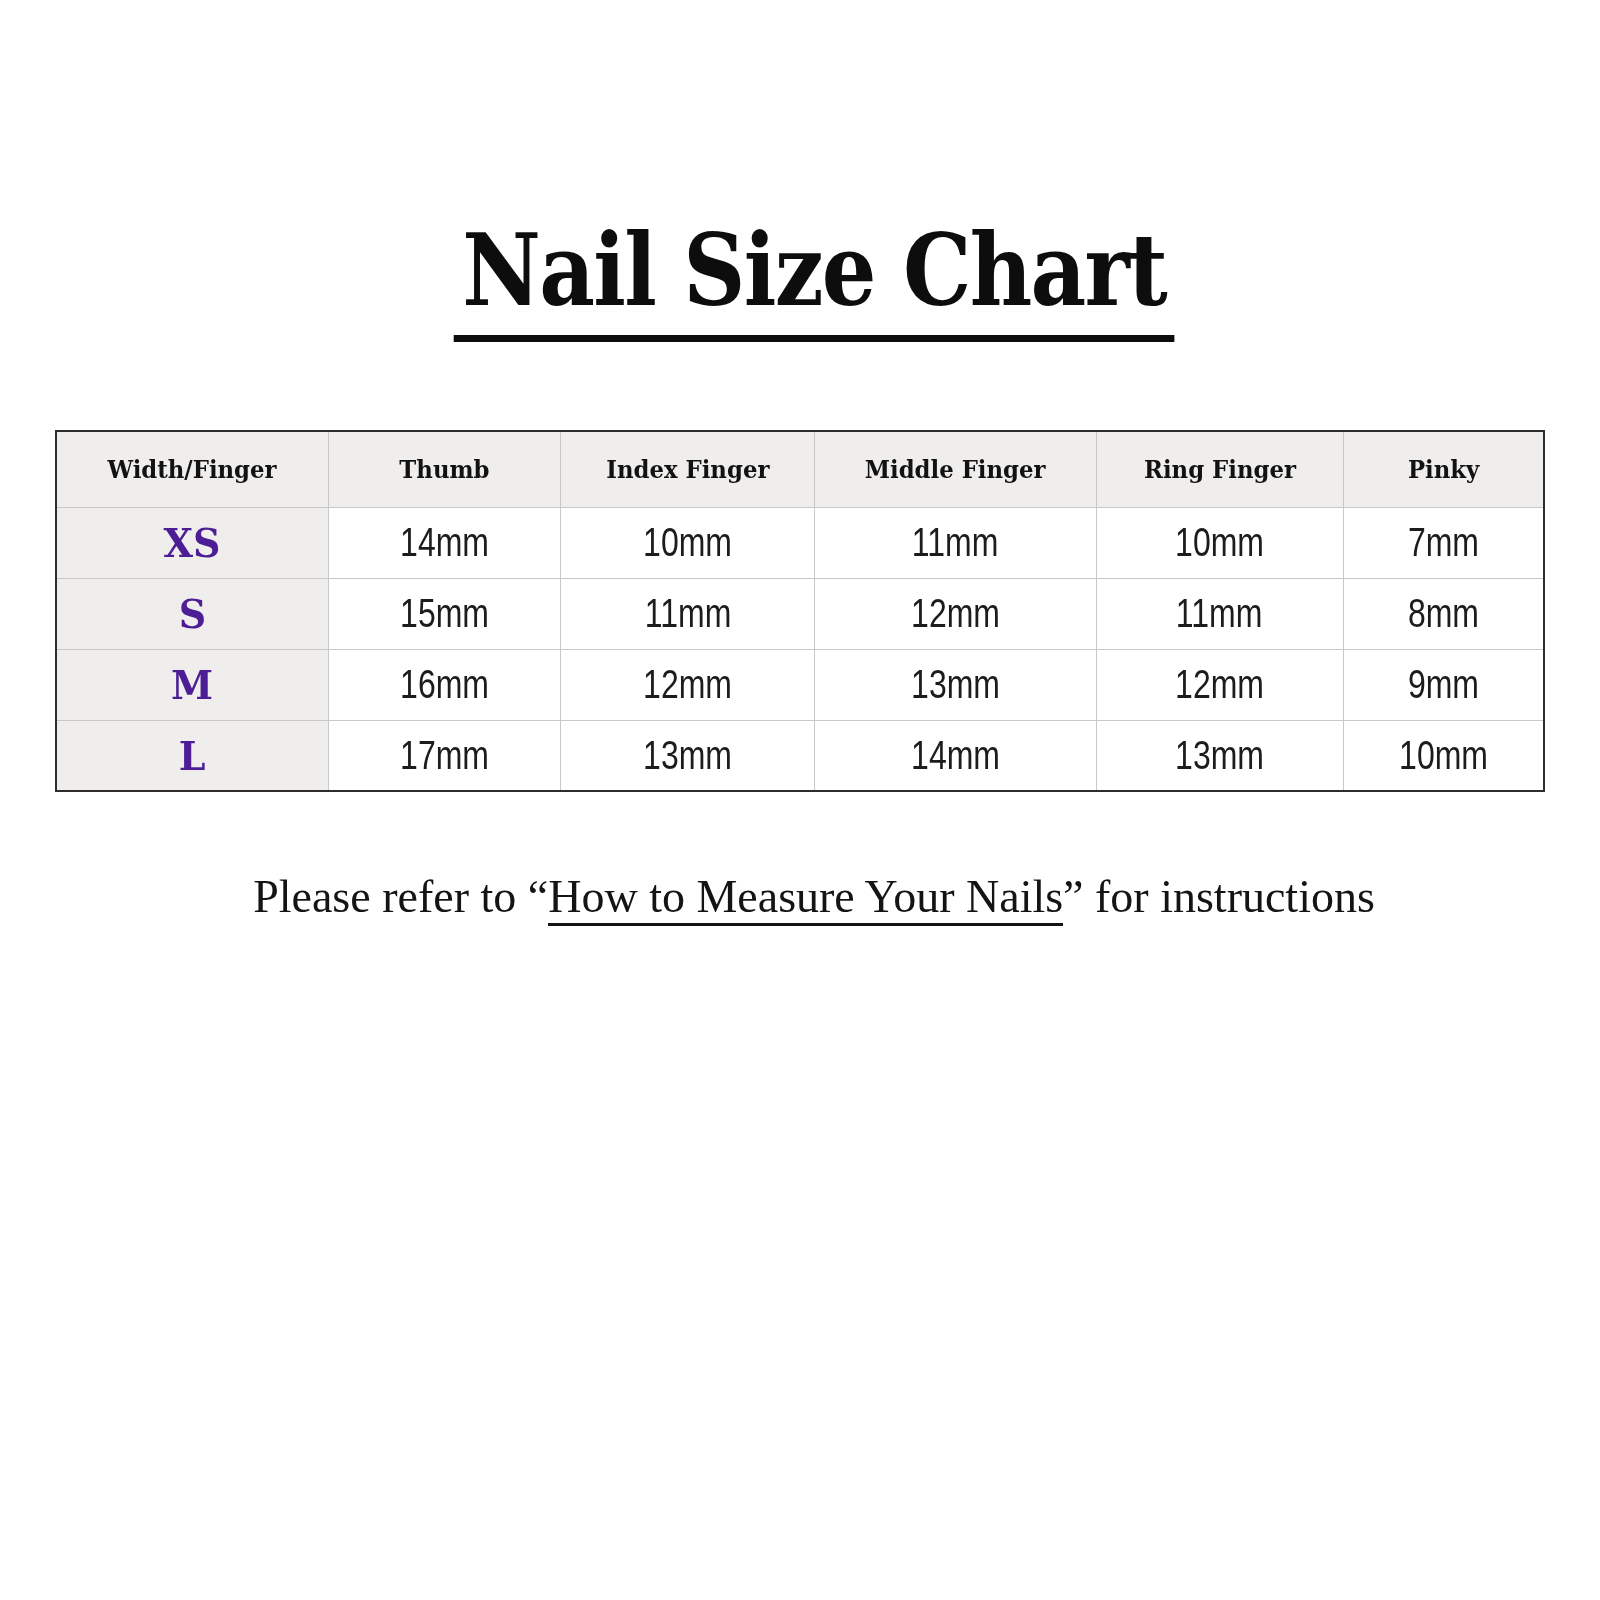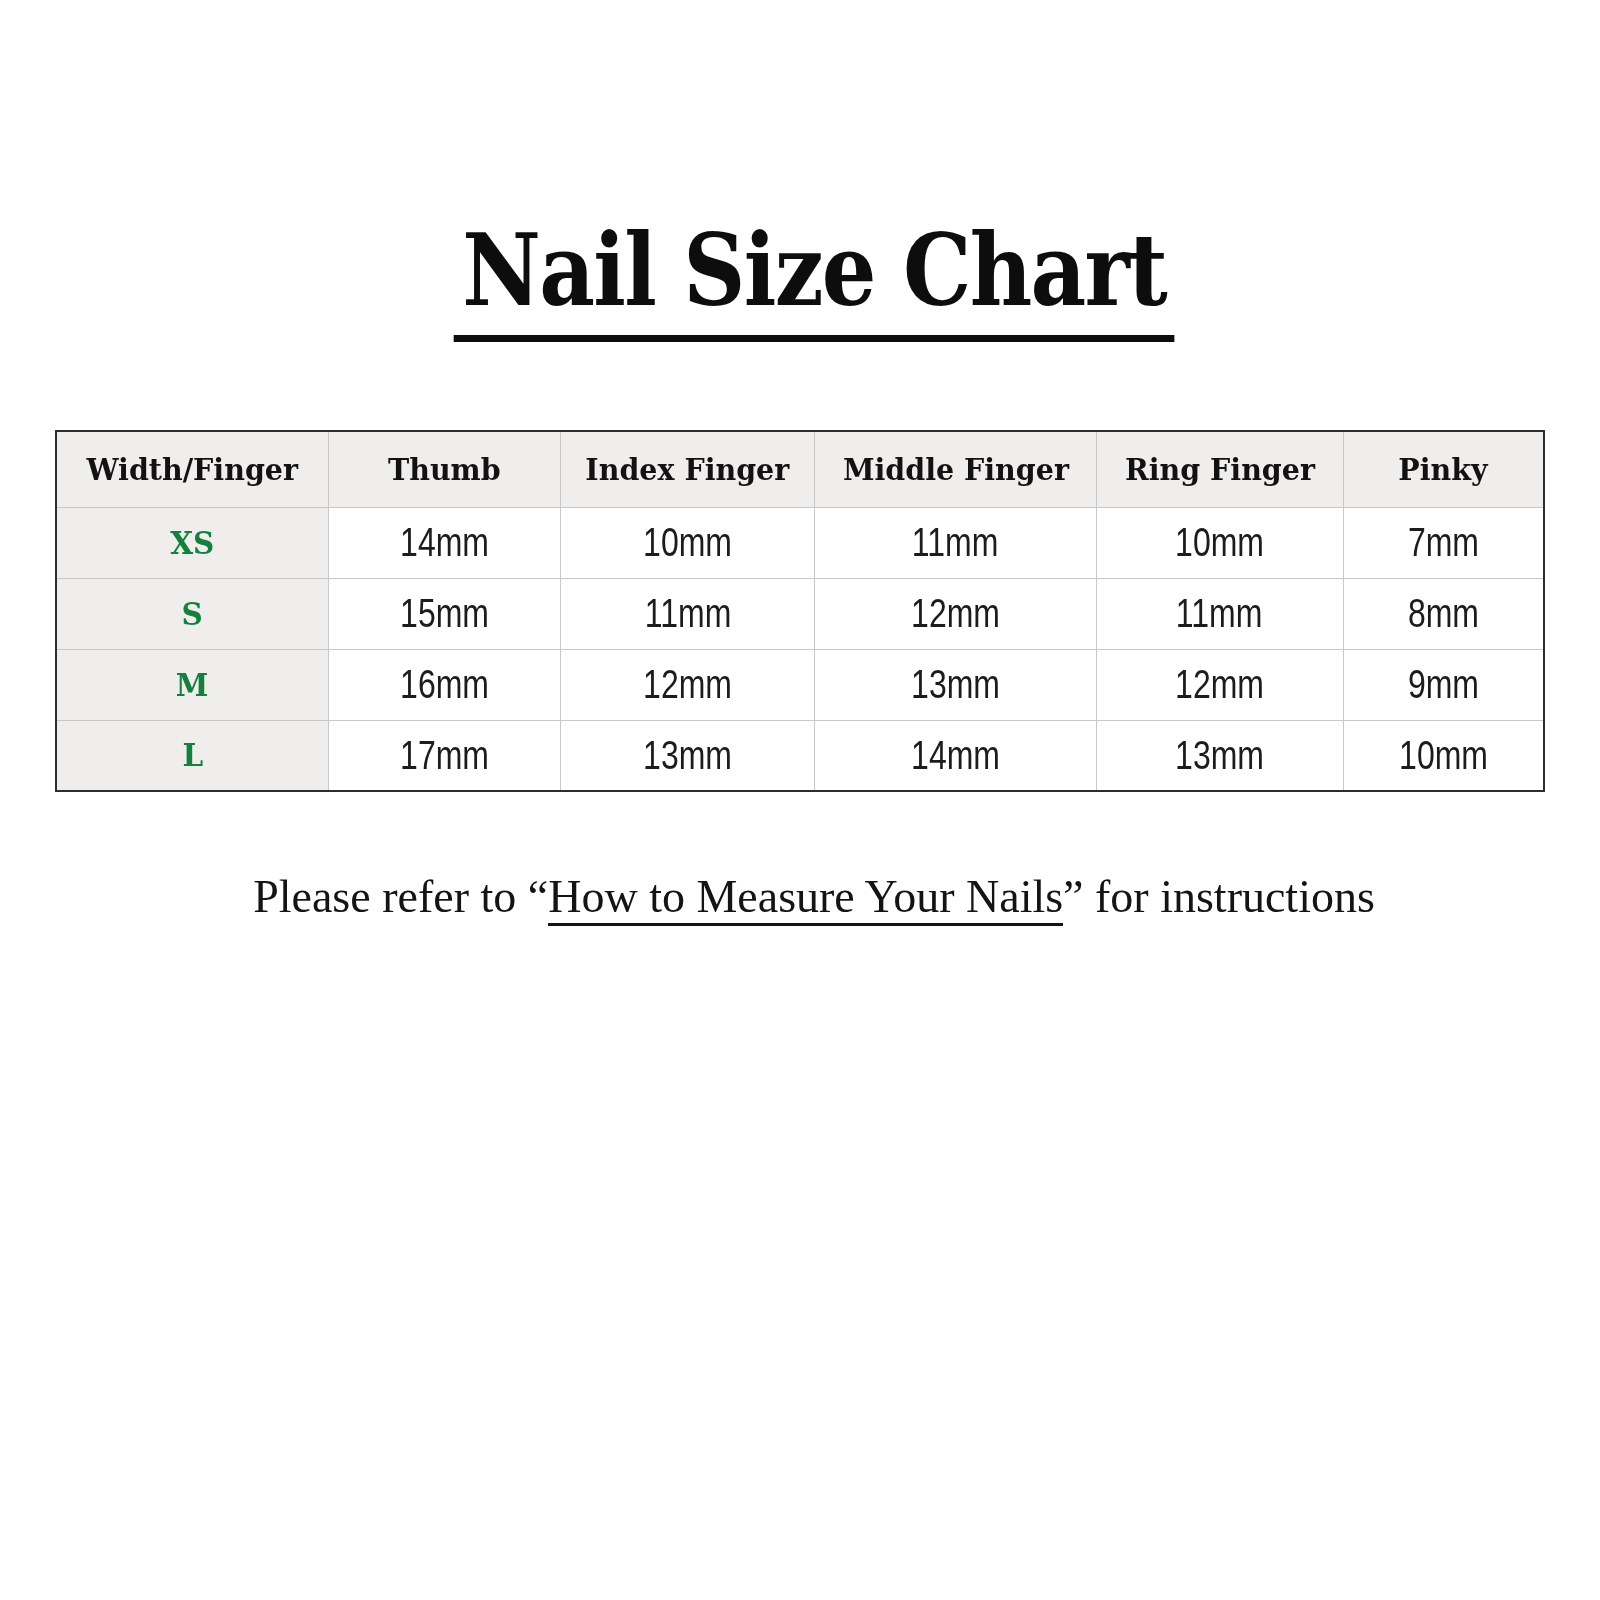--- a/index.html
+++ b/index.html
@@ -54,30 +54,30 @@
     vertical-align: middle;
     padding: 0;
     overflow: hidden;
   }
   .size-table thead tr { height: 76px; }
   .size-table tbody tr { height: 71px; }
   .size-table thead th {
     background: #efeeec;
     font-family: "DejaVu Serif", serif;
     font-weight: bold;
-    font-size: 30px;
+    font-size: 24px;
     color: #121212;
     margin-left: 12px;
   }
   .size-table tbody th.rowlabel {
     background: #efeeec;
     font-family: "DejaVu Serif", serif;
     font-weight: bold;
-    font-size: 31px;
-    color: #15803d;
+    font-size: 40px;
+    color: #4c1d95;
   }
   .size-table td {
     background: #ffffff;
     font-family: "Liberation Sans", sans-serif;
     font-size: 40px;
     color: #1c1c1c;
   }
   .hdr { display: inline-block; transform: scaleX(0.95); white-space: nowrap; }
   .val { display: inline-block; transform: scaleX(0.80); white-space: nowrap; }
 

